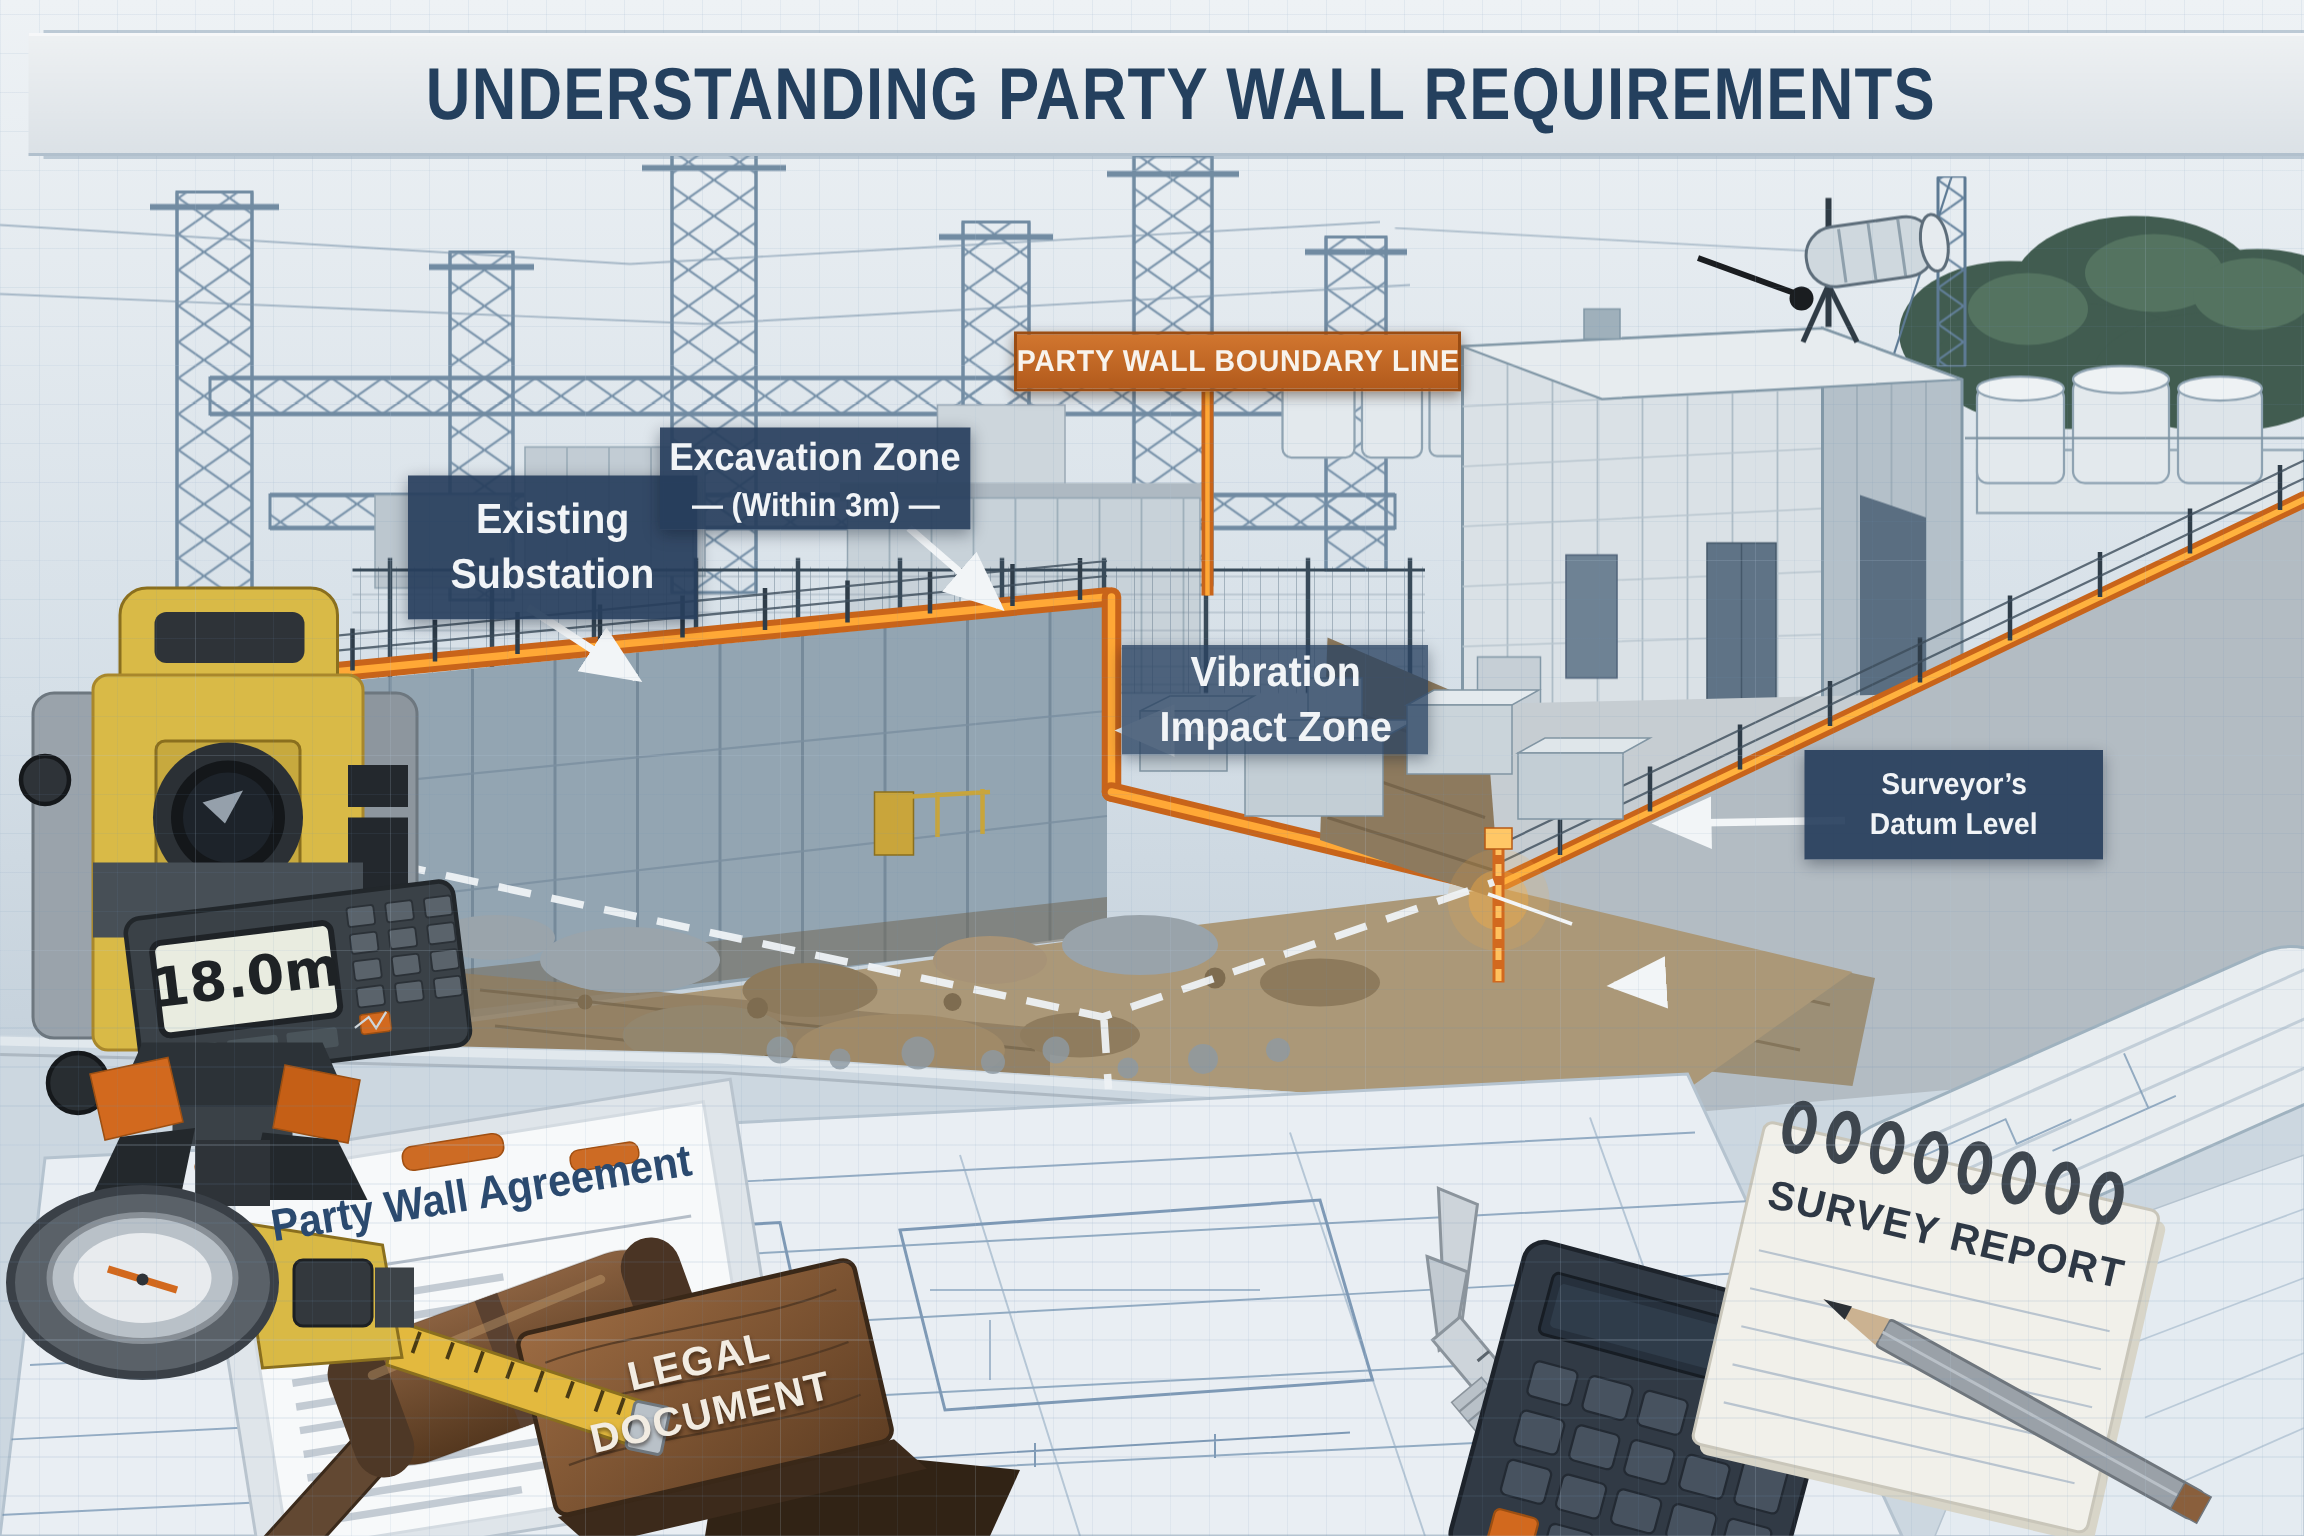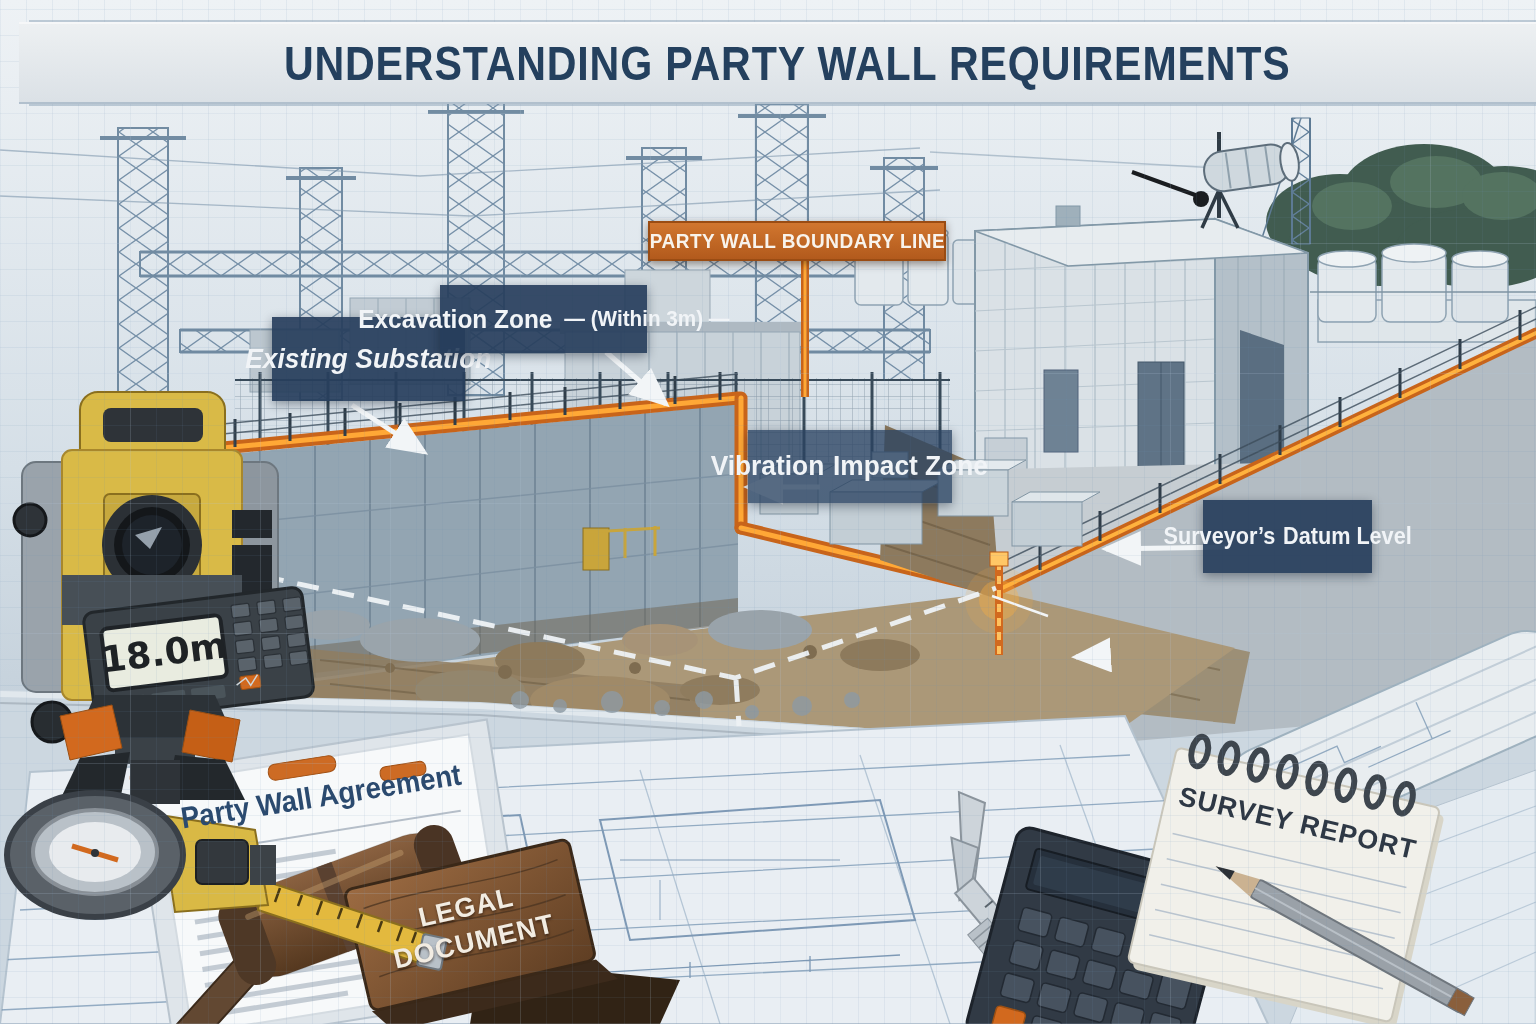--- a/index.html
+++ b/index.html
@@ -12,35 +12,35 @@
       repeating-linear-gradient(90deg, rgba(110,145,180,0.10) 0 1px, transparent 1px 26px),
       repeating-linear-gradient(0deg, rgba(255,255,255,0.10) 0 1px, transparent 1px 130px),
       repeating-linear-gradient(90deg, rgba(255,255,255,0.10) 0 1px, transparent 1px 130px);}
   .title-band{position:absolute;left:0;top:22px;width:100%;height:78px;z-index:3;
     background:linear-gradient(#edf0f2,#dbe1e6);
     border-top:2px solid rgba(255,255,255,0.75);border-bottom:2px solid rgba(128,152,175,0.55);
     box-shadow:0 -12px 0 -10px rgba(128,152,175,0.45), 0 12px 0 -10px rgba(128,152,175,0.45);
     display:flex;align-items:center;justify-content:center;margin-left:19px;}
   .title-band h1{margin:0;font-size:49px;font-weight:bold;color:#24405e;letter-spacing:1px;
     transform:scaleX(0.84);white-space:nowrap;}
-  .boundary-banner{position:absolute;left:648px;top:221px;width:298px;height:40px;z-index:3;
+  .boundary-banner{position:absolute;left:676px;top:221px;width:298px;height:40px;z-index:3;
     background:linear-gradient(#d1762f,#b25a1c);border:2px solid #9a4c13;box-sizing:border-box;
     display:flex;align-items:center;justify-content:center;box-shadow:0 3px 8px rgba(40,20,5,0.45);}
   .boundary-banner span{color:#f8f3ec;font-weight:bold;font-size:20px;letter-spacing:0.5px;
     transform:scaleX(0.95);white-space:nowrap;}
-  .box-label{position:absolute;z-index:3;display:flex;flex-direction:row;align-items:center;
+  .box-label{position:absolute;z-index:3;display:flex;flex-direction:column;align-items:center;
     justify-content:center;background:rgba(39,62,92,0.92);color:#f1f4f7;font-weight:bold;
     text-align:center;line-height:1.32;box-shadow:0 3px 10px rgba(8,18,32,0.4);}
   .box-label span,.plain-label span{display:block;transform:scaleX(0.94);white-space:nowrap;}
   .plain-label{position:absolute;z-index:3;color:#27425f;font-weight:bold;text-align:center;line-height:1.28;}
-  .lbl-existing{left:272px;top:317px;width:193px;height:84px;font-size:28px;font-style:italic;}
+  .lbl-existing{left:272px;top:317px;width:193px;height:96px;font-size:28px;}
   .lbl-excavation{left:440px;top:285px;width:207px;height:68px;font-size:26px;}
   .lbl-excavation .sub{font-size:22px;}
   .lbl-vibration{left:748px;top:430px;width:204px;height:73px;font-size:28px;background:rgba(42,66,97,0.78);}
-  .lbl-datum{left:1203px;top:500px;width:169px;height:73px;font-size:23px;}
+  .lbl-datum{left:1203px;top:500px;width:199px;height:73px;font-size:20px;}
   .lbl-safe{left:1046px;top:595px;width:176px;height:95px;font-size:24px;}
   .lbl-safe .sub{font-size:19px;}
   .lbl-turbine{left:985px;top:300px;width:180px;font-size:27px;}
   .lbl-noise{left:1015px;top:112px;width:180px;font-size:26px;color:#253f5e;}
   .lcd-reading{position:absolute;left:102px;top:621px;width:124px;height:62px;z-index:3;
     transform:rotate(-7deg);display:flex;align-items:center;justify-content:center;
     font-family:"DejaVu Sans",sans-serif;font-weight:bold;font-size:36px;color:#1e2225;}
   .agreement-title{position:absolute;left:168px;top:780px;width:300px;height:42px;z-index:3;
     transform:rotate(-9deg);text-align:center;font-weight:bold;font-size:30px;color:#2b4a6f;}
   .agreement-title span{display:block;transform:scaleX(0.92);white-space:nowrap;}

